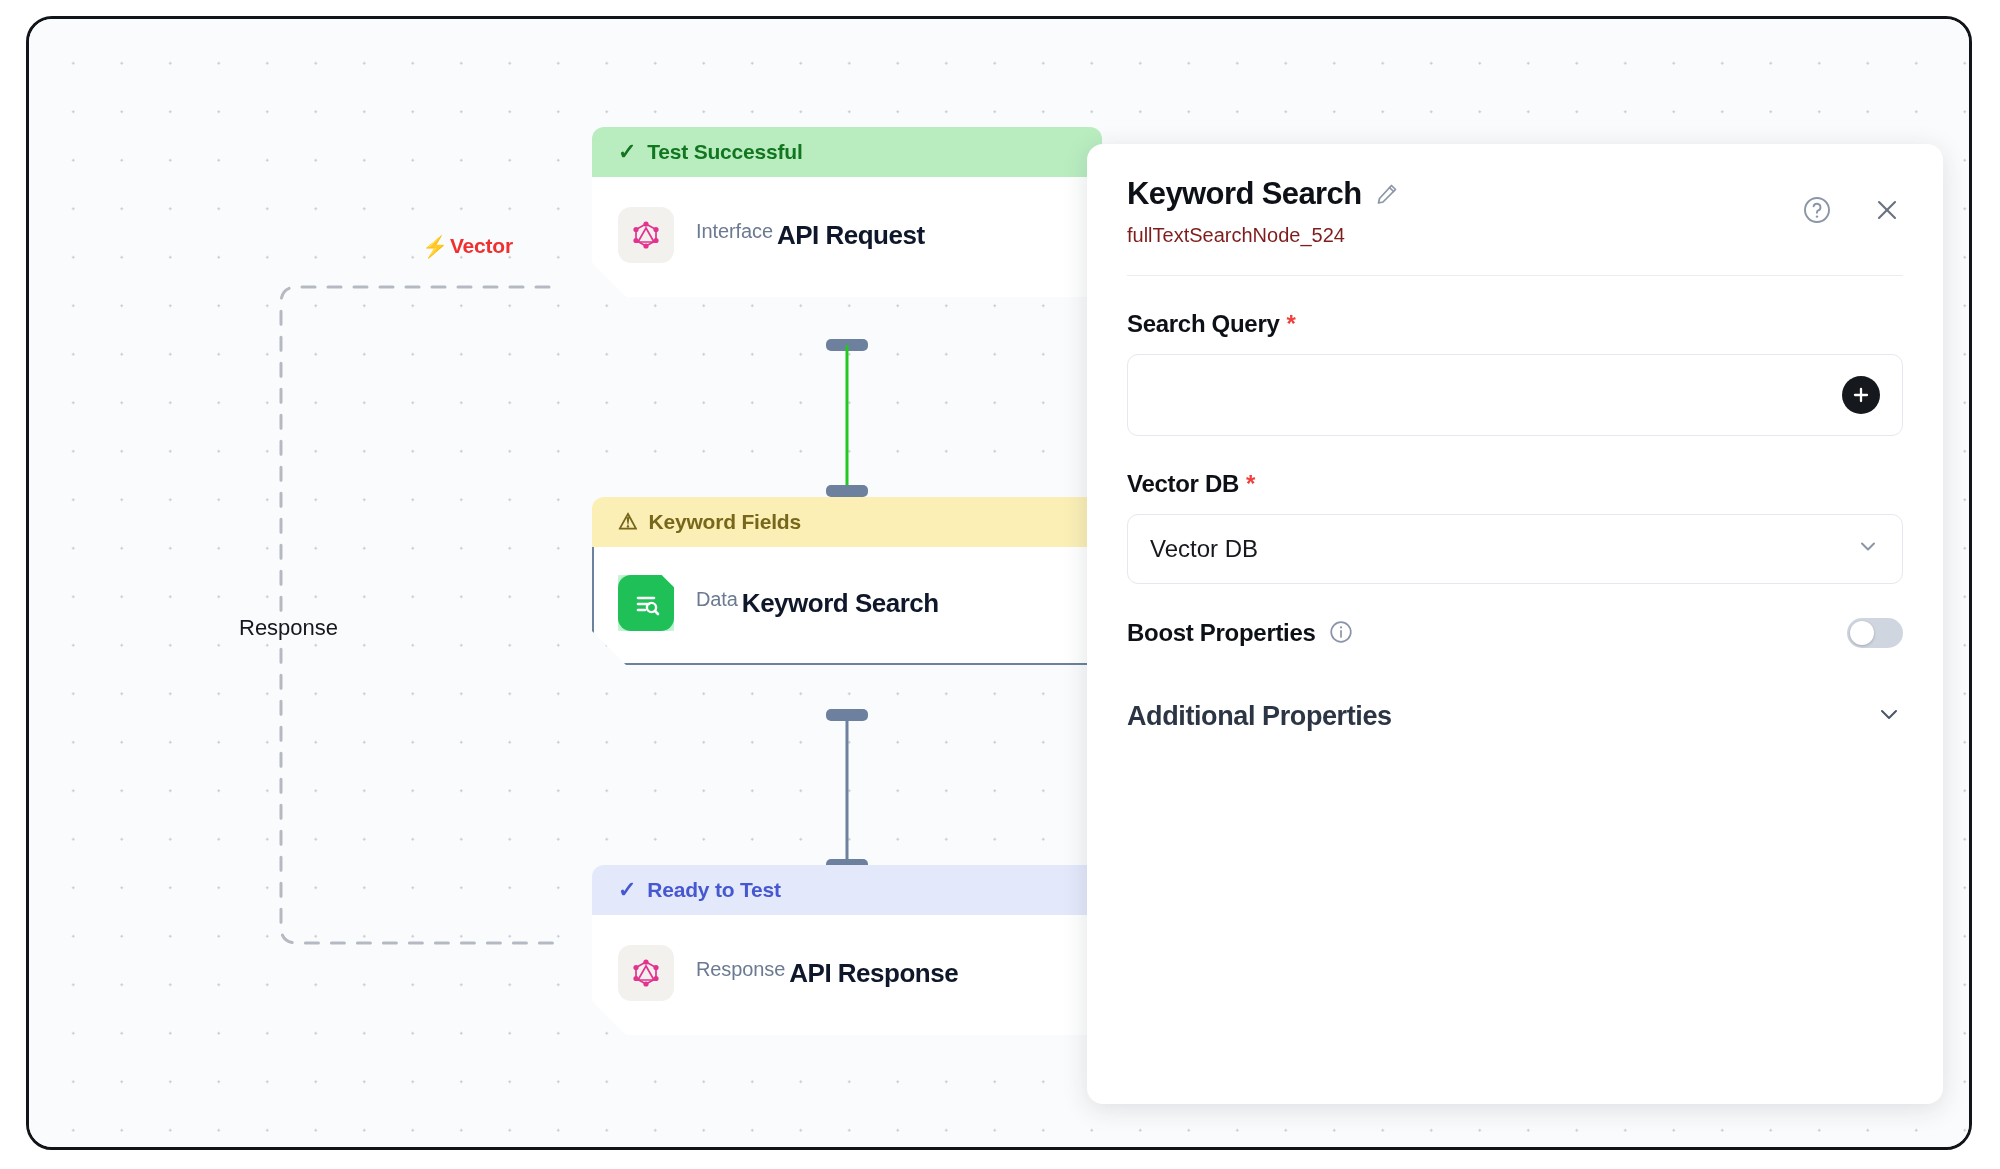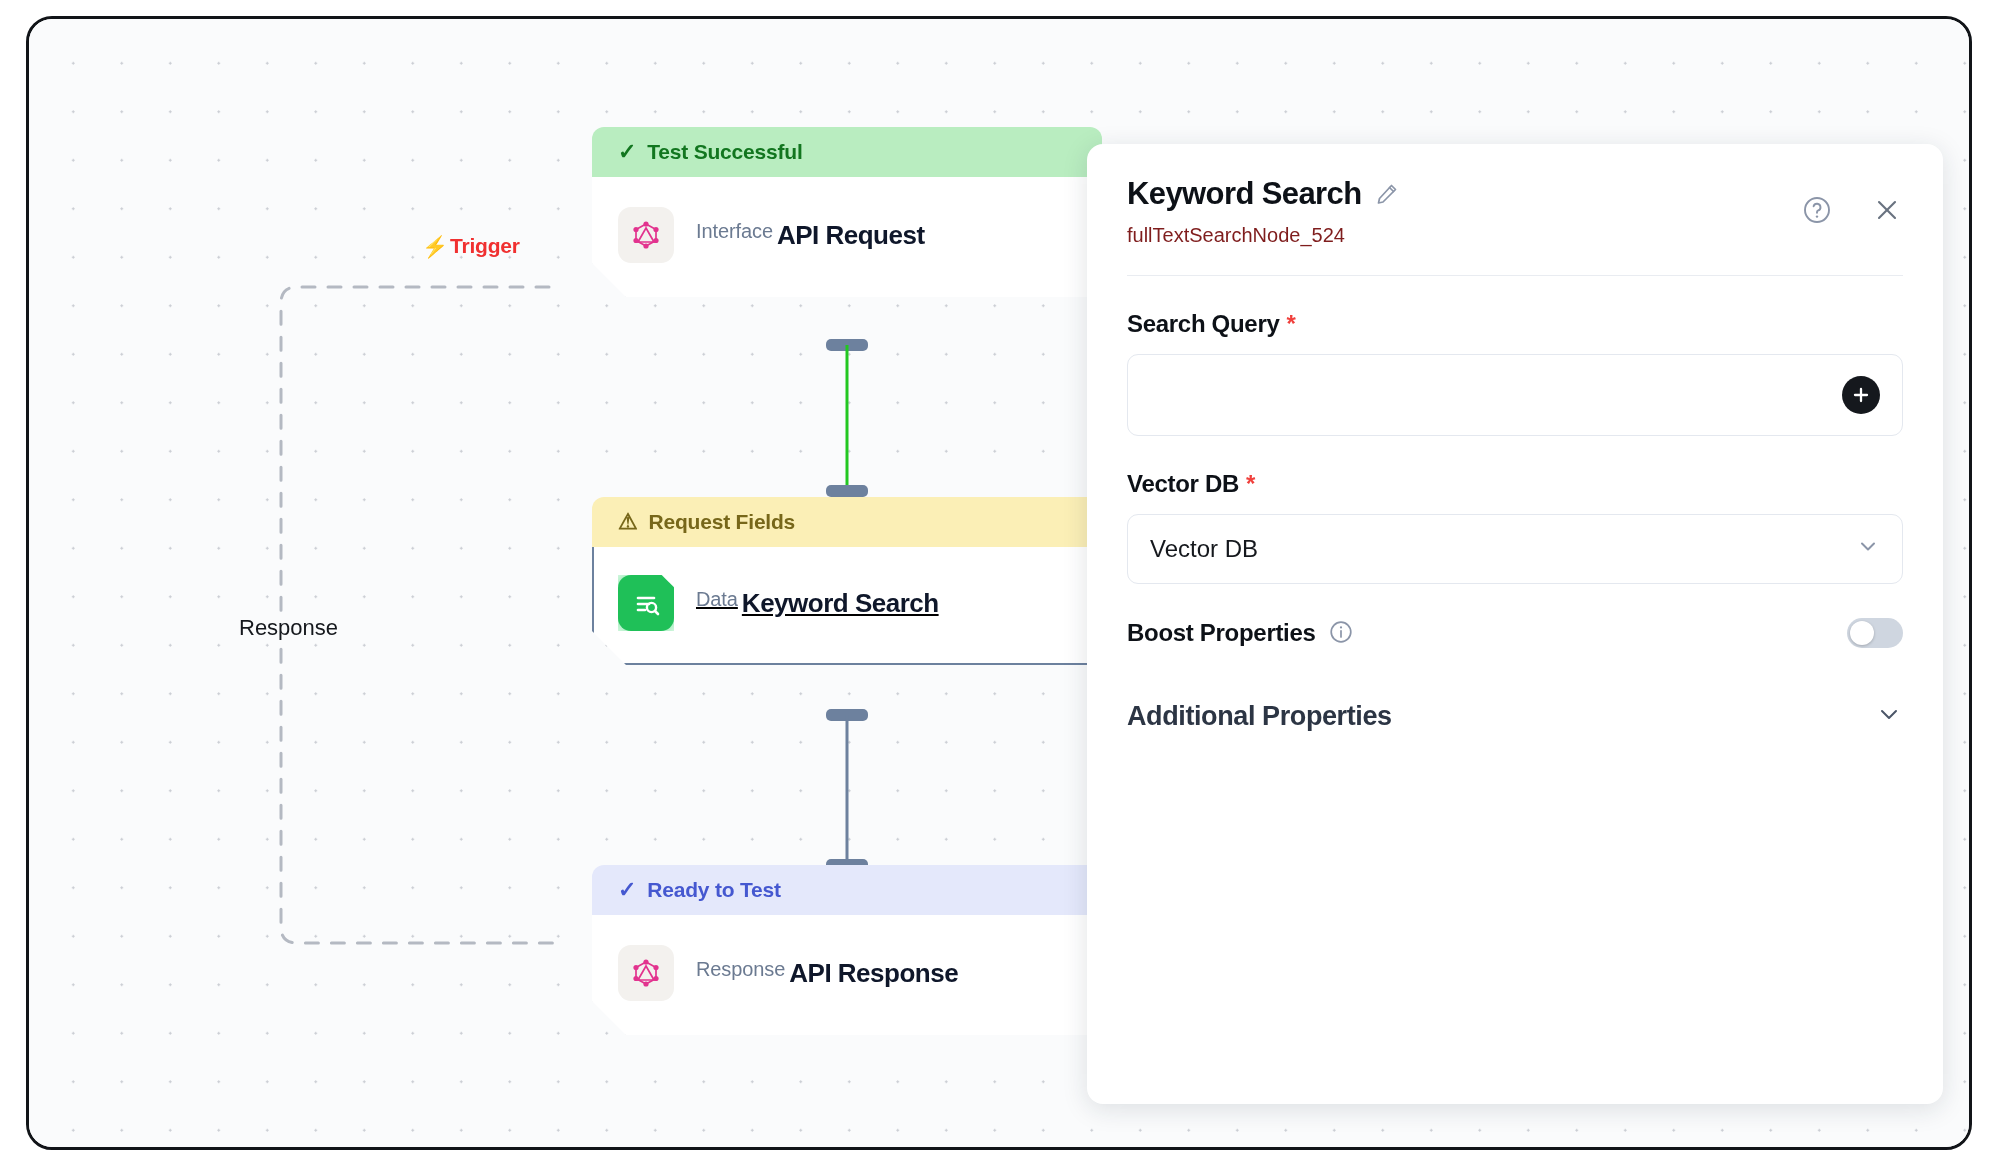--- a/index.html
+++ b/index.html
@@ -80,21 +80,20 @@
     padding: 30px 26px 34px 26px;
     display: flex; align-items: center; gap: 22px;
     position: relative;
     
     clip-path: polygon(0 0, 100% 0, 100% 100%, 34px 100%, 0 calc(100% - 34px));
   }
   .node-card.selected {
     border: 2.5px solid #6c819e;
     border-top: none;
     padding: 28px 24px 32px 24px;
-    text-decoration: underline;
   }
 
   .node-icon {
     width: 56px; height: 56px;
     border-radius: 13px;
     display: flex; align-items: center; justify-content: center;
     flex: 0 0 auto;
   }
   .icon-graphql { background: #f3f1ee; }
   .icon-data {
@@ -221,21 +220,21 @@
 
 <div class="app-frame">
   <div class="canvas">
 
     <svg class="loop-svg">
       <path d="M 520 268 L 268 268 Q 252 268 252 284 L 252 908 Q 252 924 268 924 L 530 924" fill="none" stroke="#b4b9c2" stroke-width="3" stroke-dasharray="13 13" stroke-linecap="round"></path>
     </svg>
 
     <div class="trigger-label">
       <span class="bolt">⚡</span>
-      <span>Trigger</span>
+      <span>Vector</span>
     </div>
 
     <div class="response-label">Response</div>
 
     <div class="node-wrap" style="left:563px; top:108px;">
       <div class="banner banner-success">
         <span class="tick">✓</span>
         <span>Test Successful</span>
       </div>
       <div class="node-card">
@@ -264,21 +263,21 @@
 
     <div style="position:absolute; left:563px; top:320px; width:510px; height:158px;">
       <div class="handle" style="top:0;"></div>
       <div class="wire wire-green" style="top:6px; height:146px;"></div>
       <div class="handle" style="top:146px;"></div>
     </div>
 
     <div class="node-wrap" style="left:563px; top:478px;">
       <div class="banner banner-warning">
         <span class="tick">⚠</span>
-        <span>Request Fields</span>
+        <span>Keyword Fields</span>
       </div>
       <div class="node-card selected">
         <div class="node-icon icon-data">
           <svg width="32" height="32" viewBox="0 0 32 32">
             <g stroke="#ffffff" stroke-width="2.6" stroke-linecap="round">
               <line x1="8" y1="11" x2="24" y2="11"></line>
               <line x1="8" y1="17" x2="19" y2="17"></line>
               <line x1="8" y1="23" x2="15" y2="23"></line>
             </g>
             <circle cx="21.5" cy="20.5" r="4.6" fill="none" stroke="#ffffff" stroke-width="2.4"></circle>

